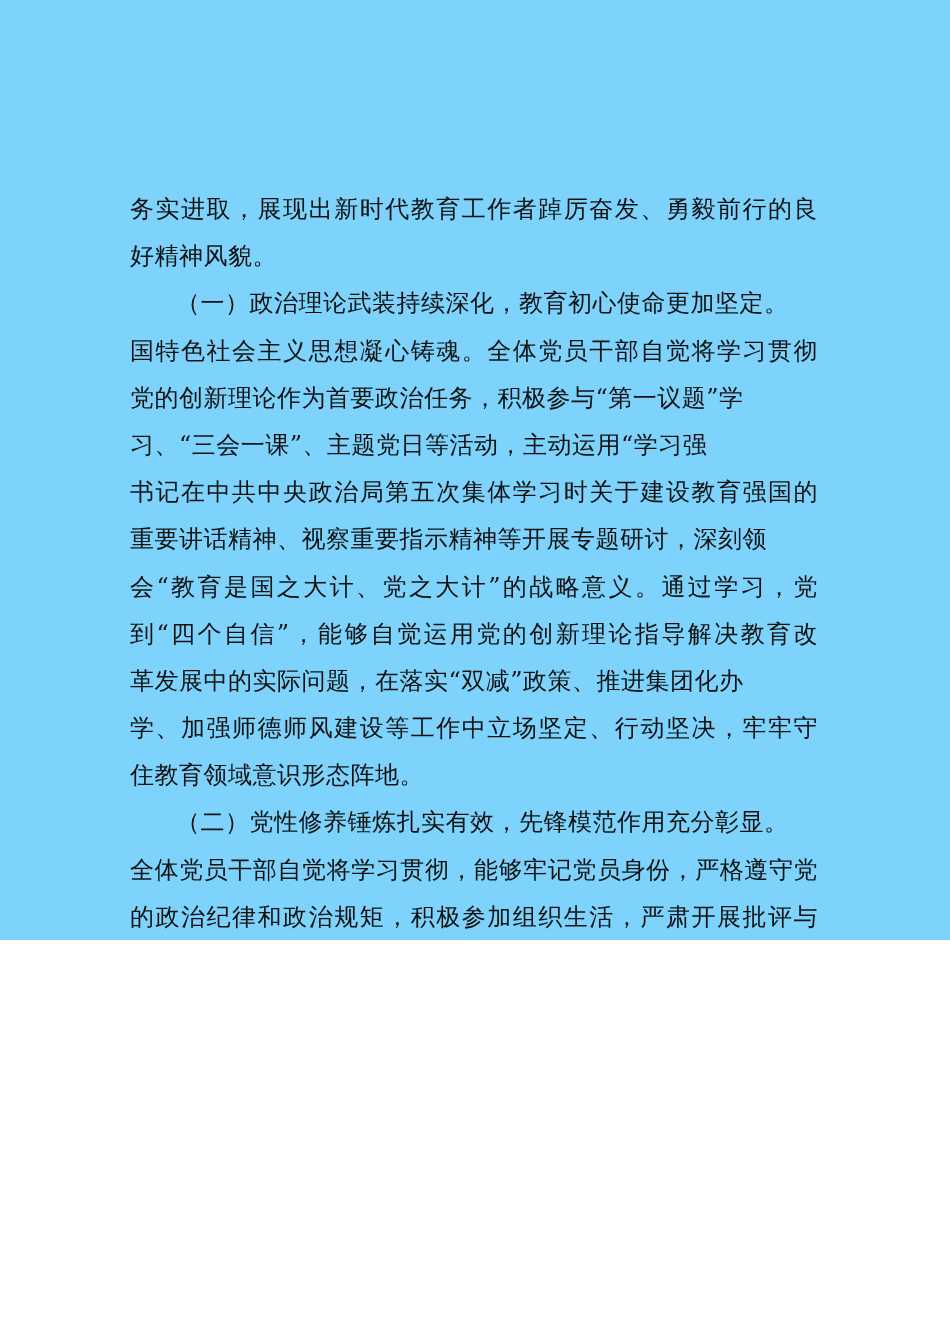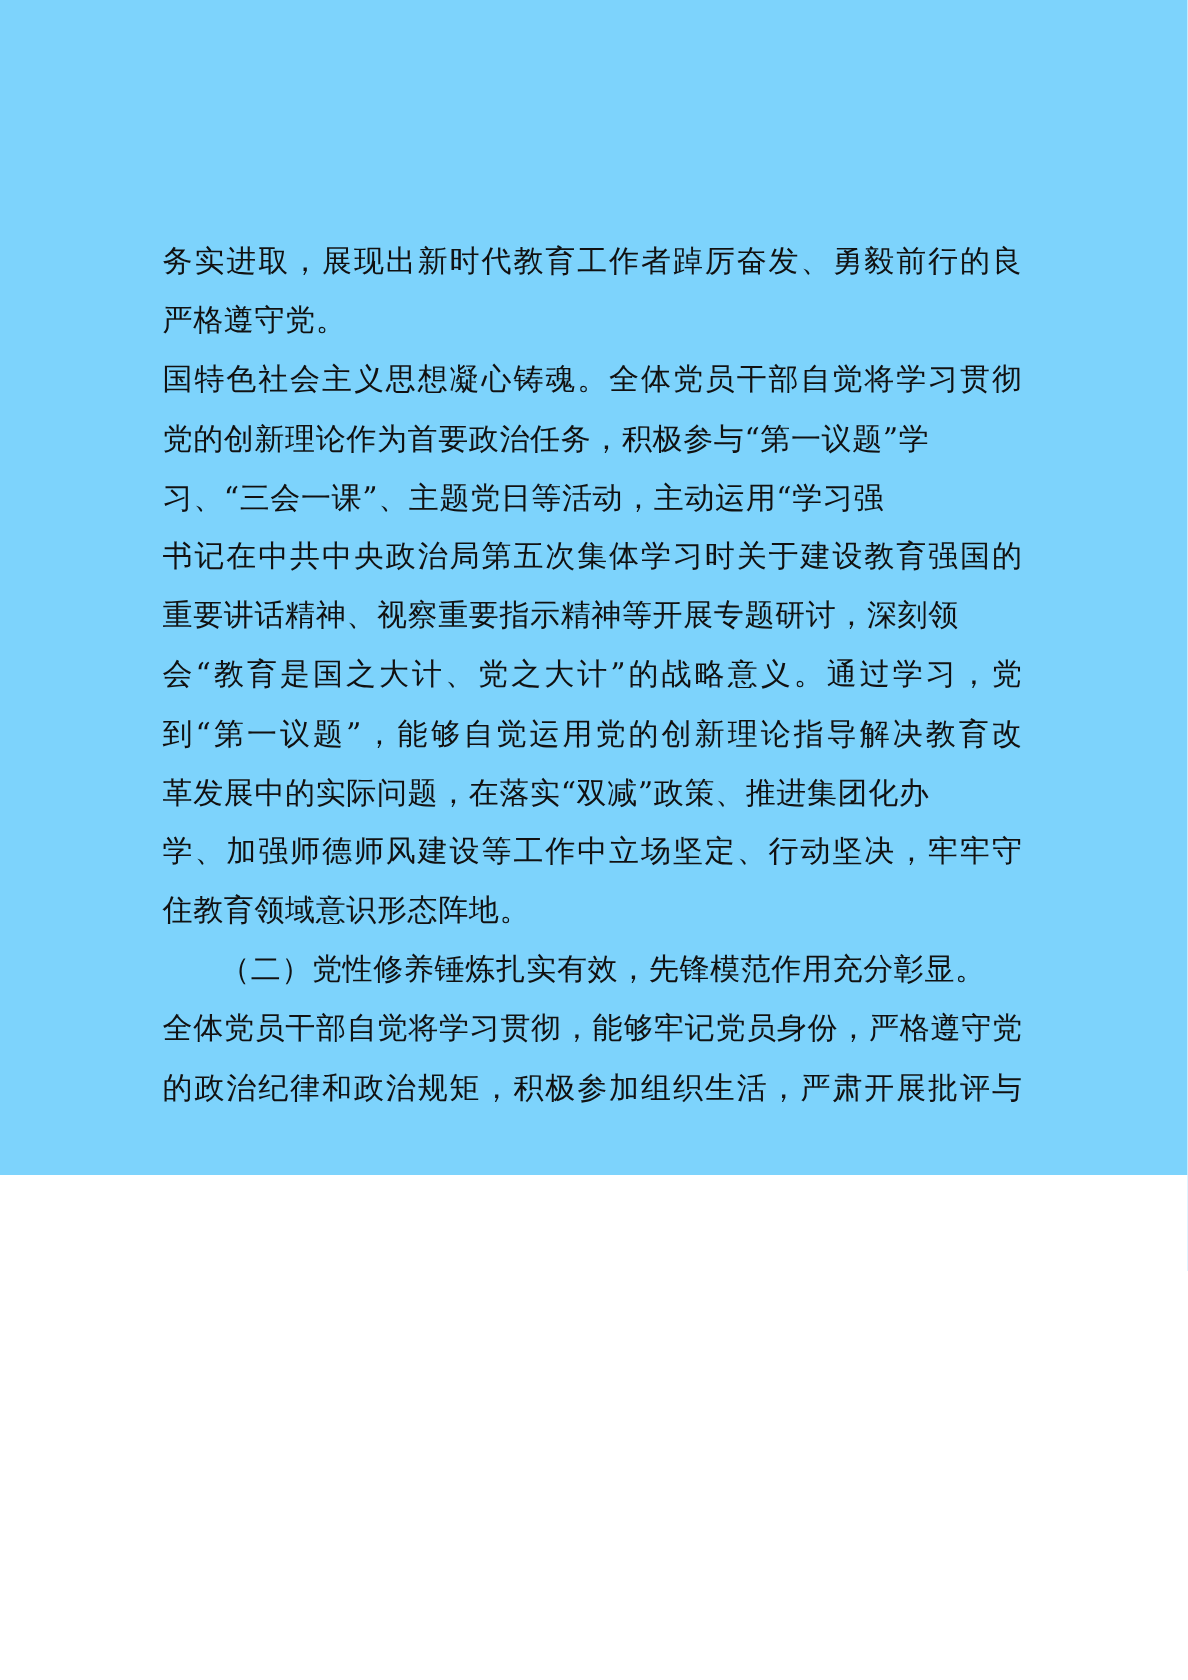--- a/index.html
+++ b/index.html
@@ -29,29 +29,30 @@
   .line.last { text-align-last: left; }
   .line.indent { padding-left: 46px; }
 </style>
 </head>
 <body>
 
 <div class="page">
   <div class="text-block">
 
     <span class="line">务实进取，展现出新时代教育工作者踔厉奋发、勇毅前行的良</span>
-    <span class="line last">严格遵守党。</span>
+    <span class="line last">好精神风貌。</span>
 
+    <span class="line indent last">（一）政治理论武装持续深化，教育初心使命更加坚定。</span>
     <span class="line">国特色社会主义思想凝心铸魂。全体党员干部自觉将学习贯彻</span>
     <span class="line last">党的创新理论作为首要政治任务，积极参与“第一议题”学</span>
     <span class="line last">习、“三会一课”、主题党日等活动，主动运用“学习强</span>
     <span class="line">书记在中共中央政治局第五次集体学习时关于建设教育强国的</span>
     <span class="line last">重要讲话精神、视察重要指示精神等开展专题研讨，深刻领</span>
     <span class="line">会“教育是国之大计、党之大计”的战略意义。通过学习，党</span>
-    <span class="line">到“第一议题”，能够自觉运用党的创新理论指导解决教育改</span>
+    <span class="line">到“四个自信”，能够自觉运用党的创新理论指导解决教育改</span>
     <span class="line last">革发展中的实际问题，在落实“双减”政策、推进集团化办</span>
     <span class="line">学、加强师德师风建设等工作中立场坚定、行动坚决，牢牢守</span>
     <span class="line last">住教育领域意识形态阵地。</span>
 
     <span class="line indent last">（二）党性修养锤炼扎实有效，先锋模范作用充分彰显。</span>
     <span class="line">全体党员干部自觉将学习贯彻，能够牢记党员身份，严格遵守党</span>
     <span class="line">的政治纪律和政治规矩，积极参加组织生活，严肃开展批评与</span>
 
   </div>
 </div>

